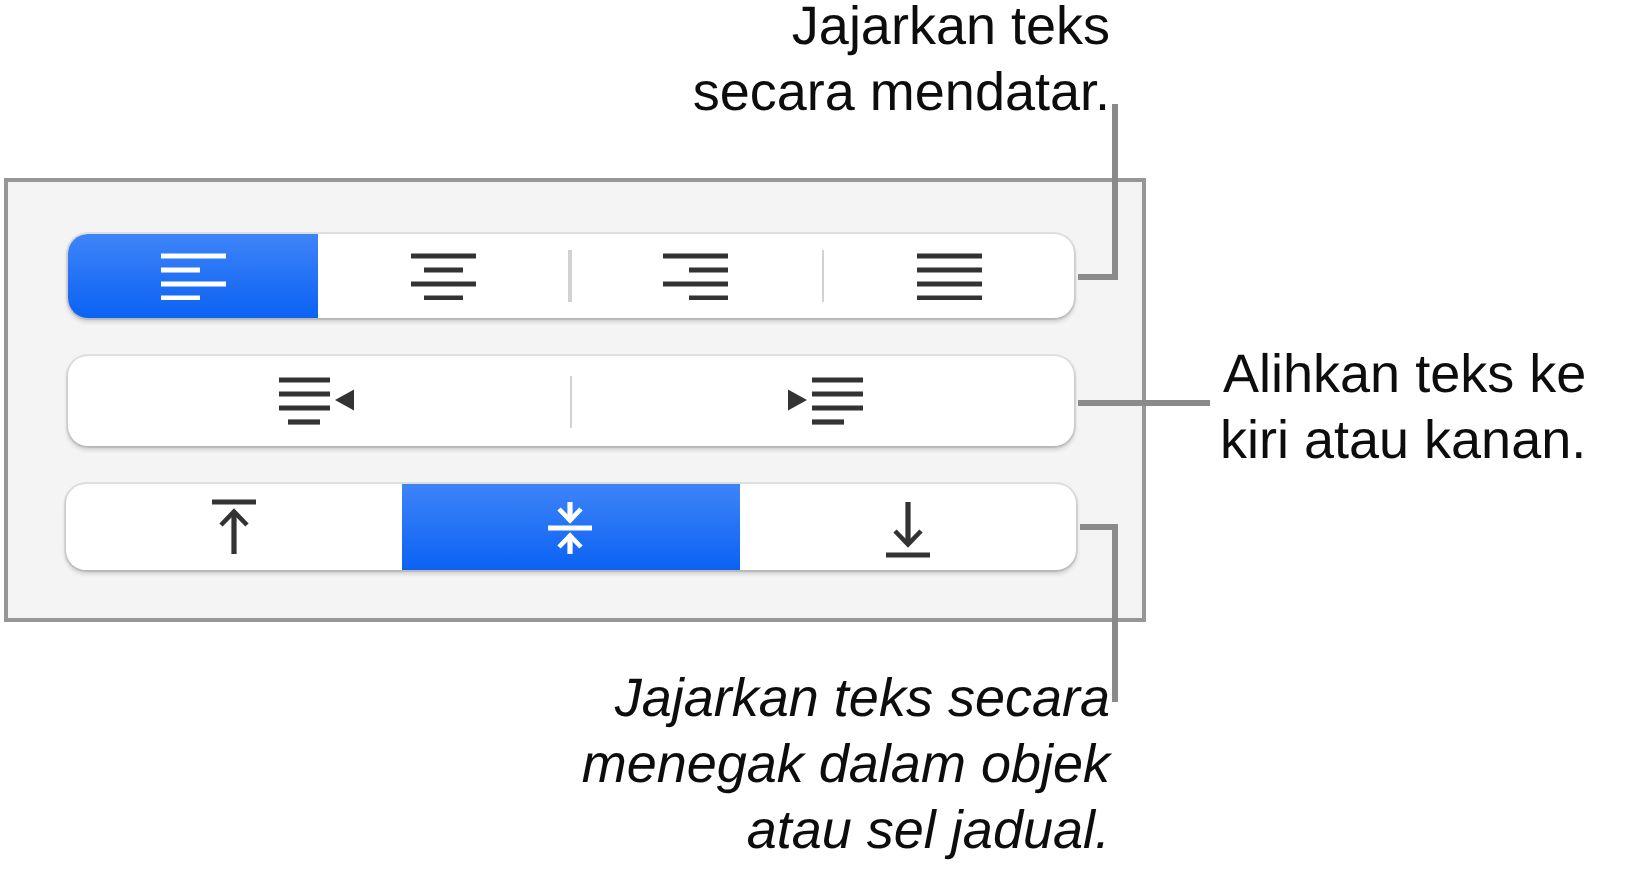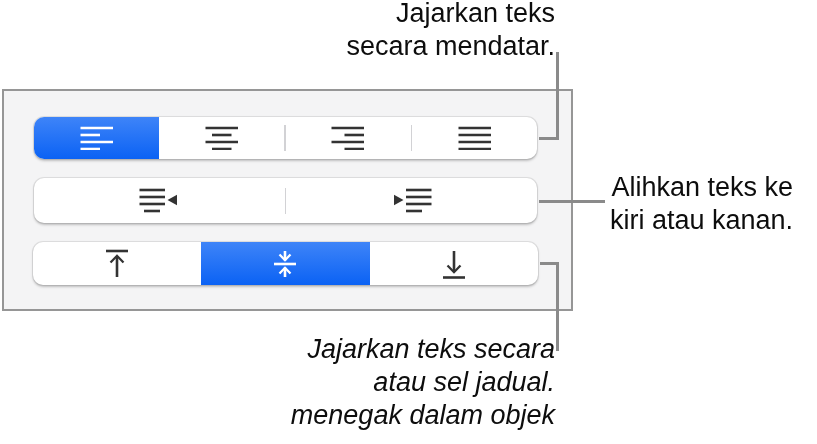--- a/index.html
+++ b/index.html
@@ -177,15 +177,15 @@
   <div>secara mendatar.</div>
 </div>
 
 <div class="caption caption-right">
   <div>Alihkan teks ke</div>
   <div>kiri atau kanan.</div>
 </div>
 
 <div class="caption caption-bottom">
   <div>Jajarkan teks secara</div>
+  <div>menegak dalam objek</div>
   <div>atau sel jadual.</div>
-  <div>menegak dalam objek</div>
 </div>
 
 </body></html>

